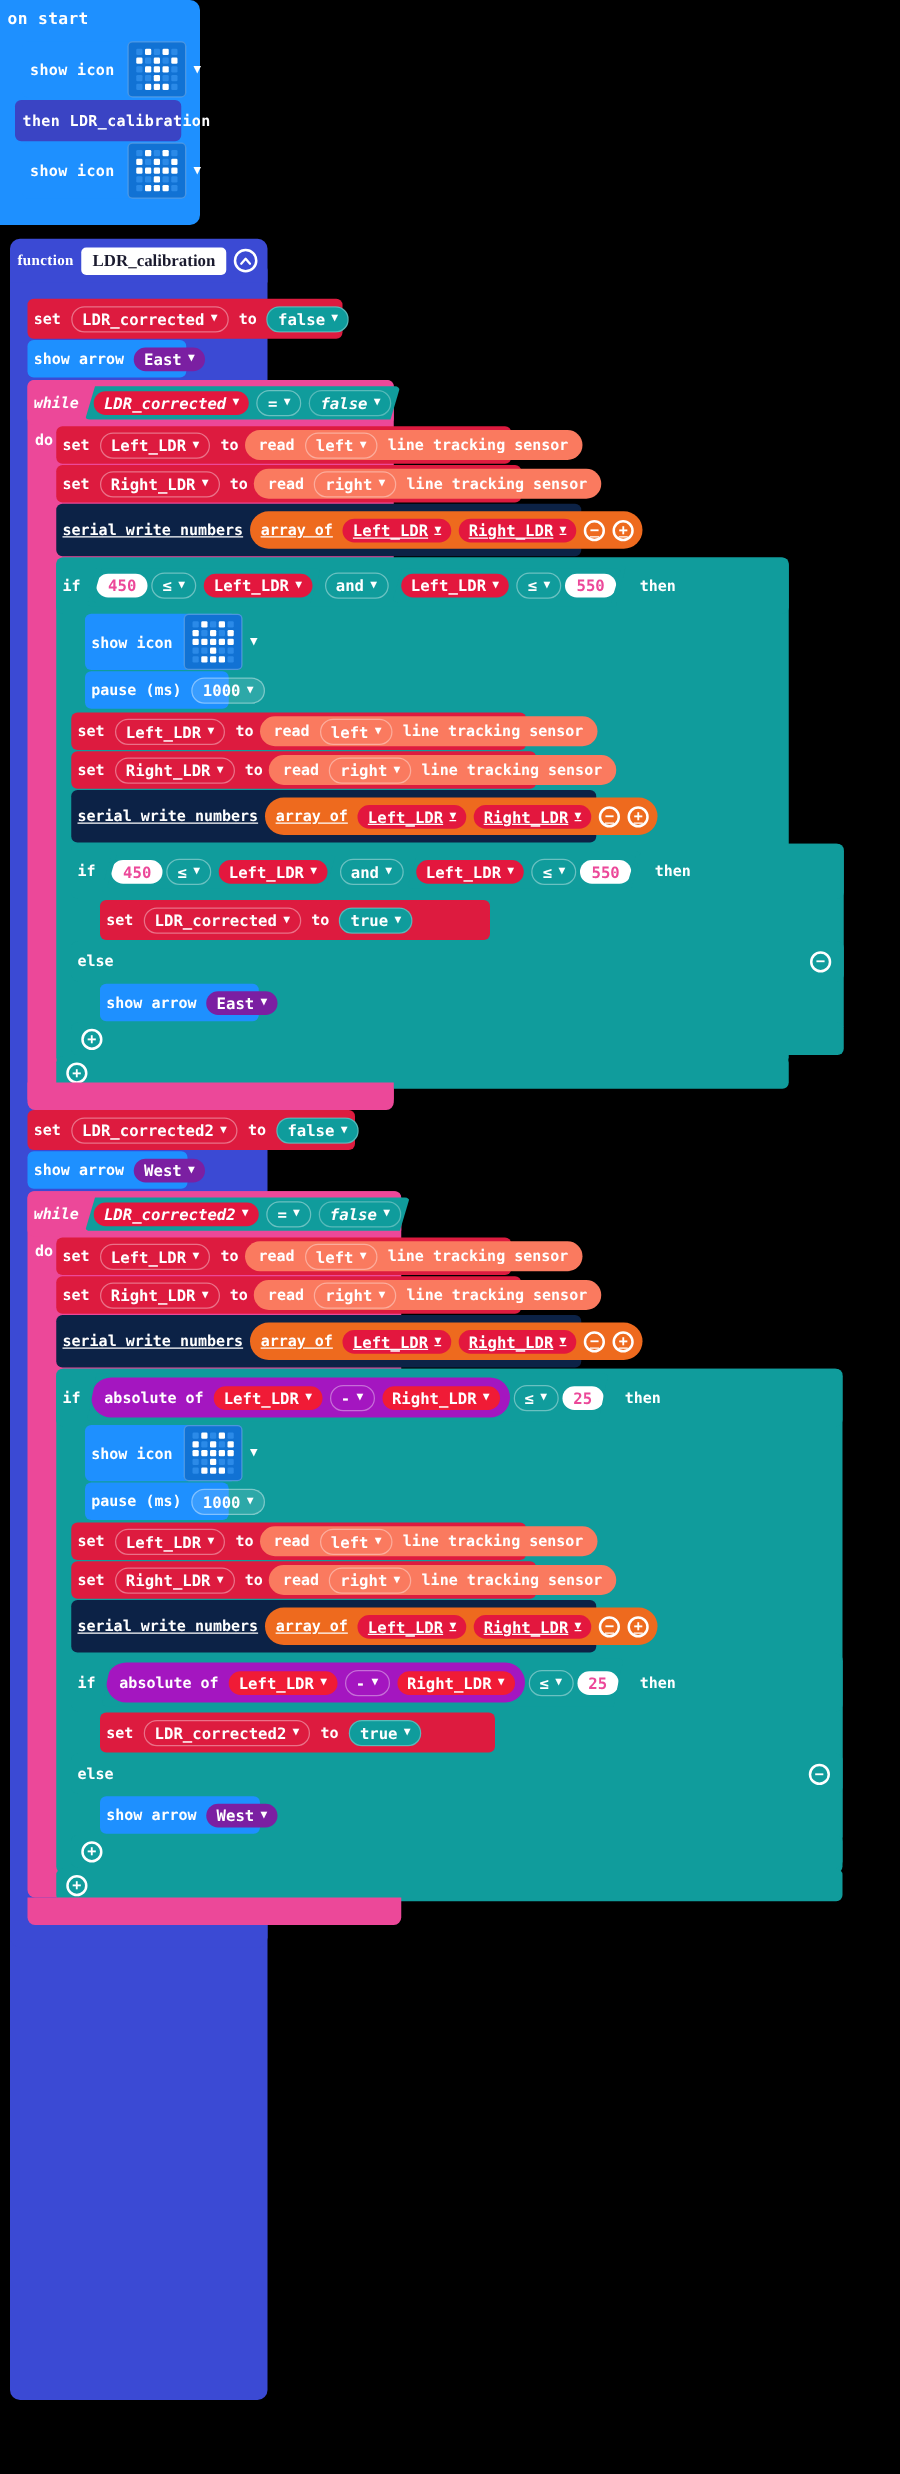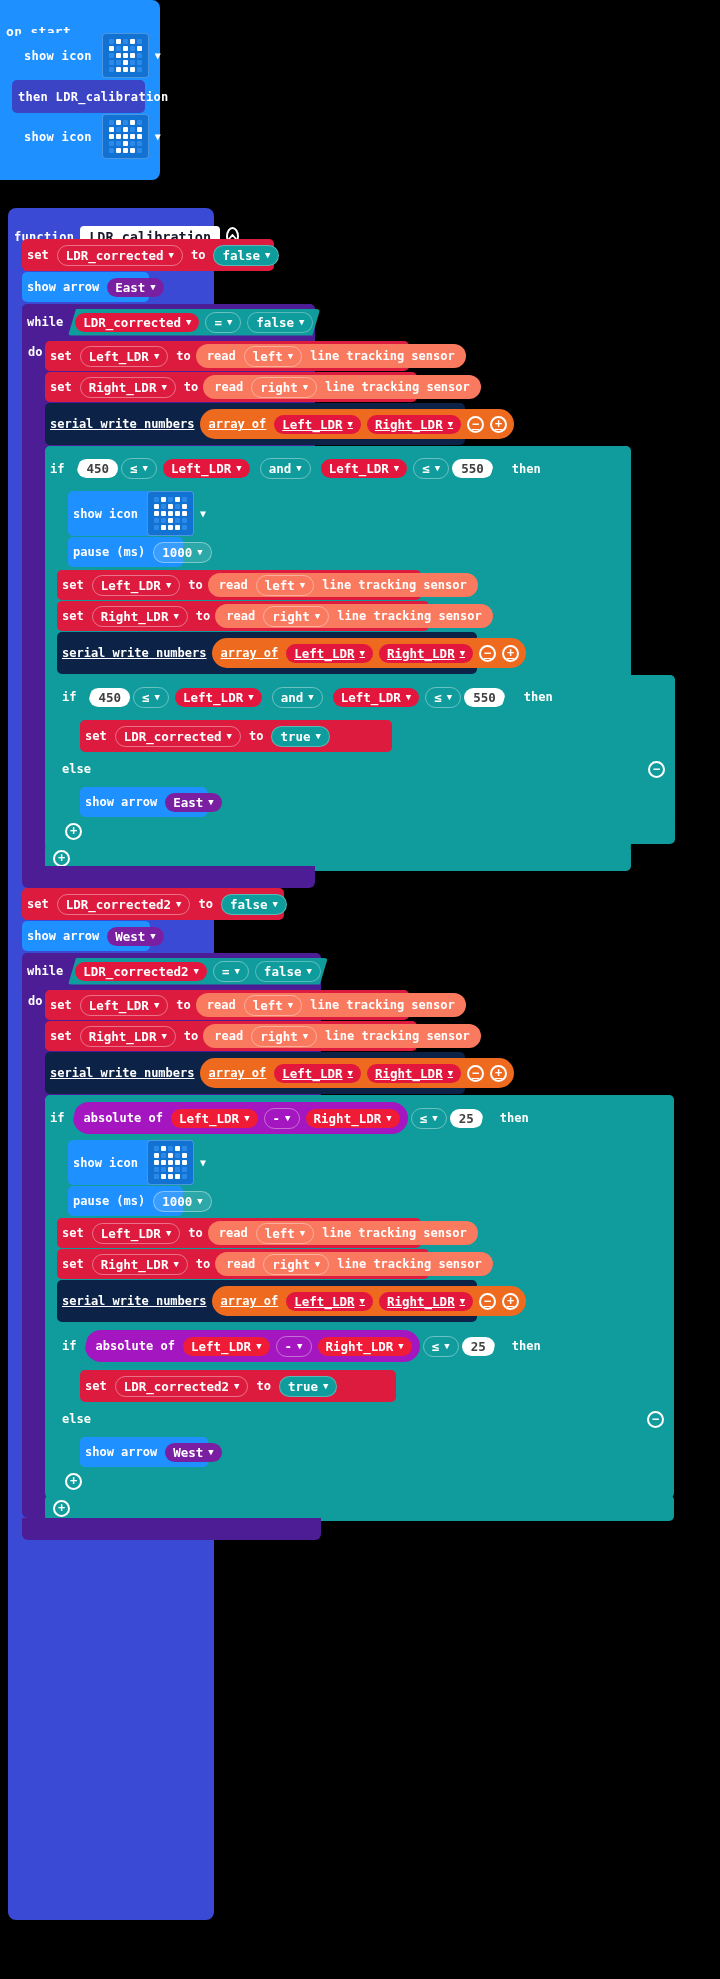--- a/index.html
+++ b/index.html
@@ -33,35 +33,35 @@
   }
   .field .caret { margin-left: 5px; font-size: 9px; line-height: 1; }
   .field-outline {
     border: 1.5px solid rgba(255,255,255,.38);
     background: transparent;
   }
   .field-purple { background: #7b1fa2; }
   .field-teal   { background: #0f9c9c; border:1.5px solid rgba(255,255,255,.30);}
   .field-red    { background: #e3173e; }
   .field-num {
-    background: #fff; color: #404040; border-radius: 12px;
+    background: #fff; color: #ec4899; border-radius: 12px;
     padding: 2px 9px; font-size: 12.5px; font-weight: bold;
   }
   .field-white-text {
     background:#fff; color:#1a1a2e; border-radius:4px;
     padding:3px 9px; font-size:13.5px; font-weight:bold;
   }
 
   
   .c-blue      { background:#1e90ff; }
   .c-darkblue  { background:#3a44c4; }
   .c-navyfn    { background:#3b4ad4; }
   .c-red       { background:#dd1b3f; }
   .c-salmon    { background:#fa7a5f; }
-  .c-green     { background:#4c1d95; }
+  .c-green     { background:#ec4899;font-style:italic; }
   .c-teal      { background:#109c9c; }
   .c-navy      { background:#0c2246;text-decoration:underline; }
   .c-orange    { background:#ee6a1e; }
   .c-purple    { background:#a416c0; }
 
   
   .led {
     display:grid; grid-template-columns:repeat(5,5px); grid-template-rows:repeat(5,5px);
     gap:2px; padding:5px 6px;
     background:#1172d4; border-radius:4px; border:1px solid rgba(255,255,255,.25);
@@ -88,21 +88,21 @@
   .hex {
     display:inline-flex; align-items:center;
     background:#109c9c; padding:3px 4px;
     clip-path: polygon(8px 0, 100% 0, calc(100% - 8px) 100%, 0 100%);
   }
 </style>
 </head>
 <body>
 
 <div class="blk c-blue" style="left:0px; top:0px; width:160px; height:180px; border-radius:0 8px 8px 0; align-items:flex-start;">
-  <span class="lbl" style="margin-top:24px; font-size:13px;">on start</span>
+  <span class="lbl" style="margin-top:8px; font-size:13px;">on start</span>
 </div>
 
 <div class="blk c-blue" style="left:18px; top:33px; width:122px; height:45px; border-radius:5px;">
   <span class="lbl" style="font-size:12px;">show icon</span>
   <span class="ledwrap">
     <span class="led">
       <i></i>
         <i class="on"></i>
         <i></i>
         <i class="on"></i>
@@ -165,21 +165,21 @@
         <i class="on"></i>
         <i class="on"></i>
         <i></i>
     </span>
     <span class="caret">▼</span>
   </span>
 </div>
 
 <div class="blk c-navyfn" style="left:8px; top:208px; width:206px; height:1712px; border-radius:8px; align-items:flex-start;">
 </div>
-<div class="blk c-navyfn" style="left:8px; top:219px; width:206px; height:35px; border-radius:8px 8px 0 0;">
+<div class="blk c-navyfn" style="left:8px; top:191px; width:206px; height:35px; border-radius:8px 8px 0 0;font-family:Liberation Serif, serif;">
   <span class="lbl" style="font-size:12px;">function</span>
   <span class="field-white-text">LDR_calibration</span>
   <span class="collapse-circ">
     <svg width="9" height="6" viewBox="0 0 9 6">
       <path d="M1 5 L4.5 1 L8 5" stroke="#fff" stroke-width="1.8" fill="none" stroke-linecap="round"></path>
     </svg>
   </span>
 </div>
 
 <div class="blk c-red" style="left:22px; top:239px; width:252px; height:32px;">

